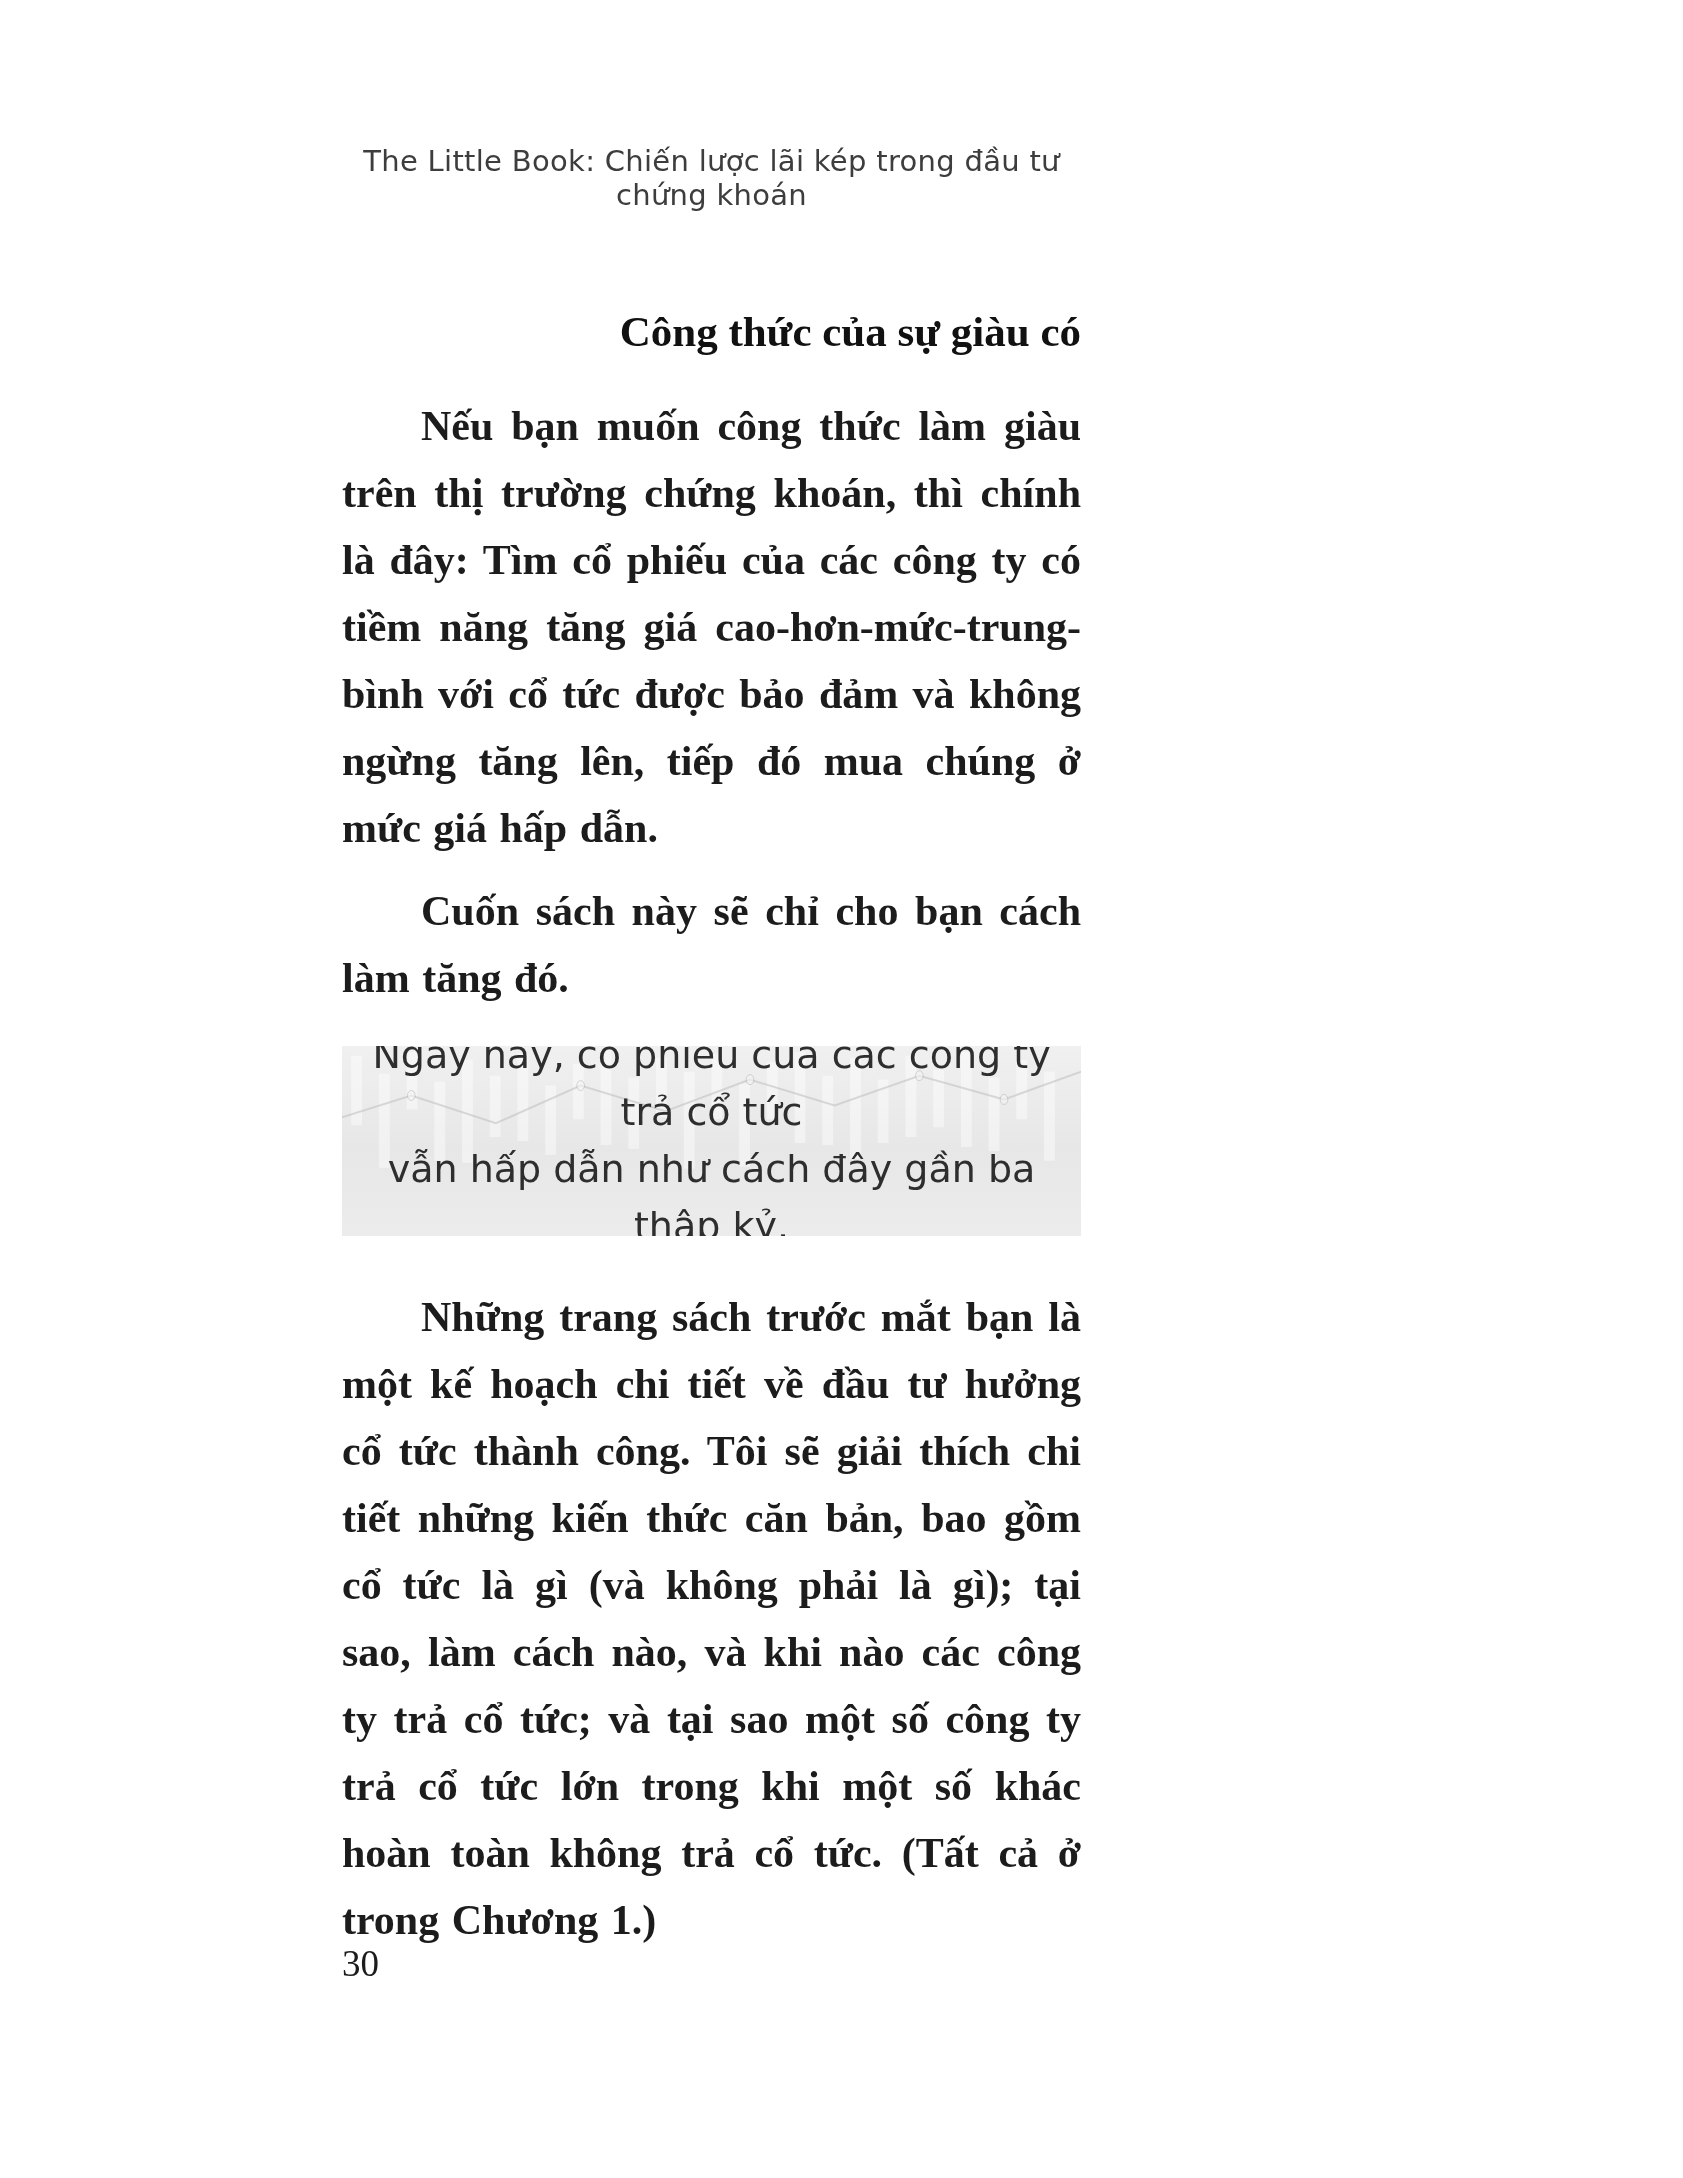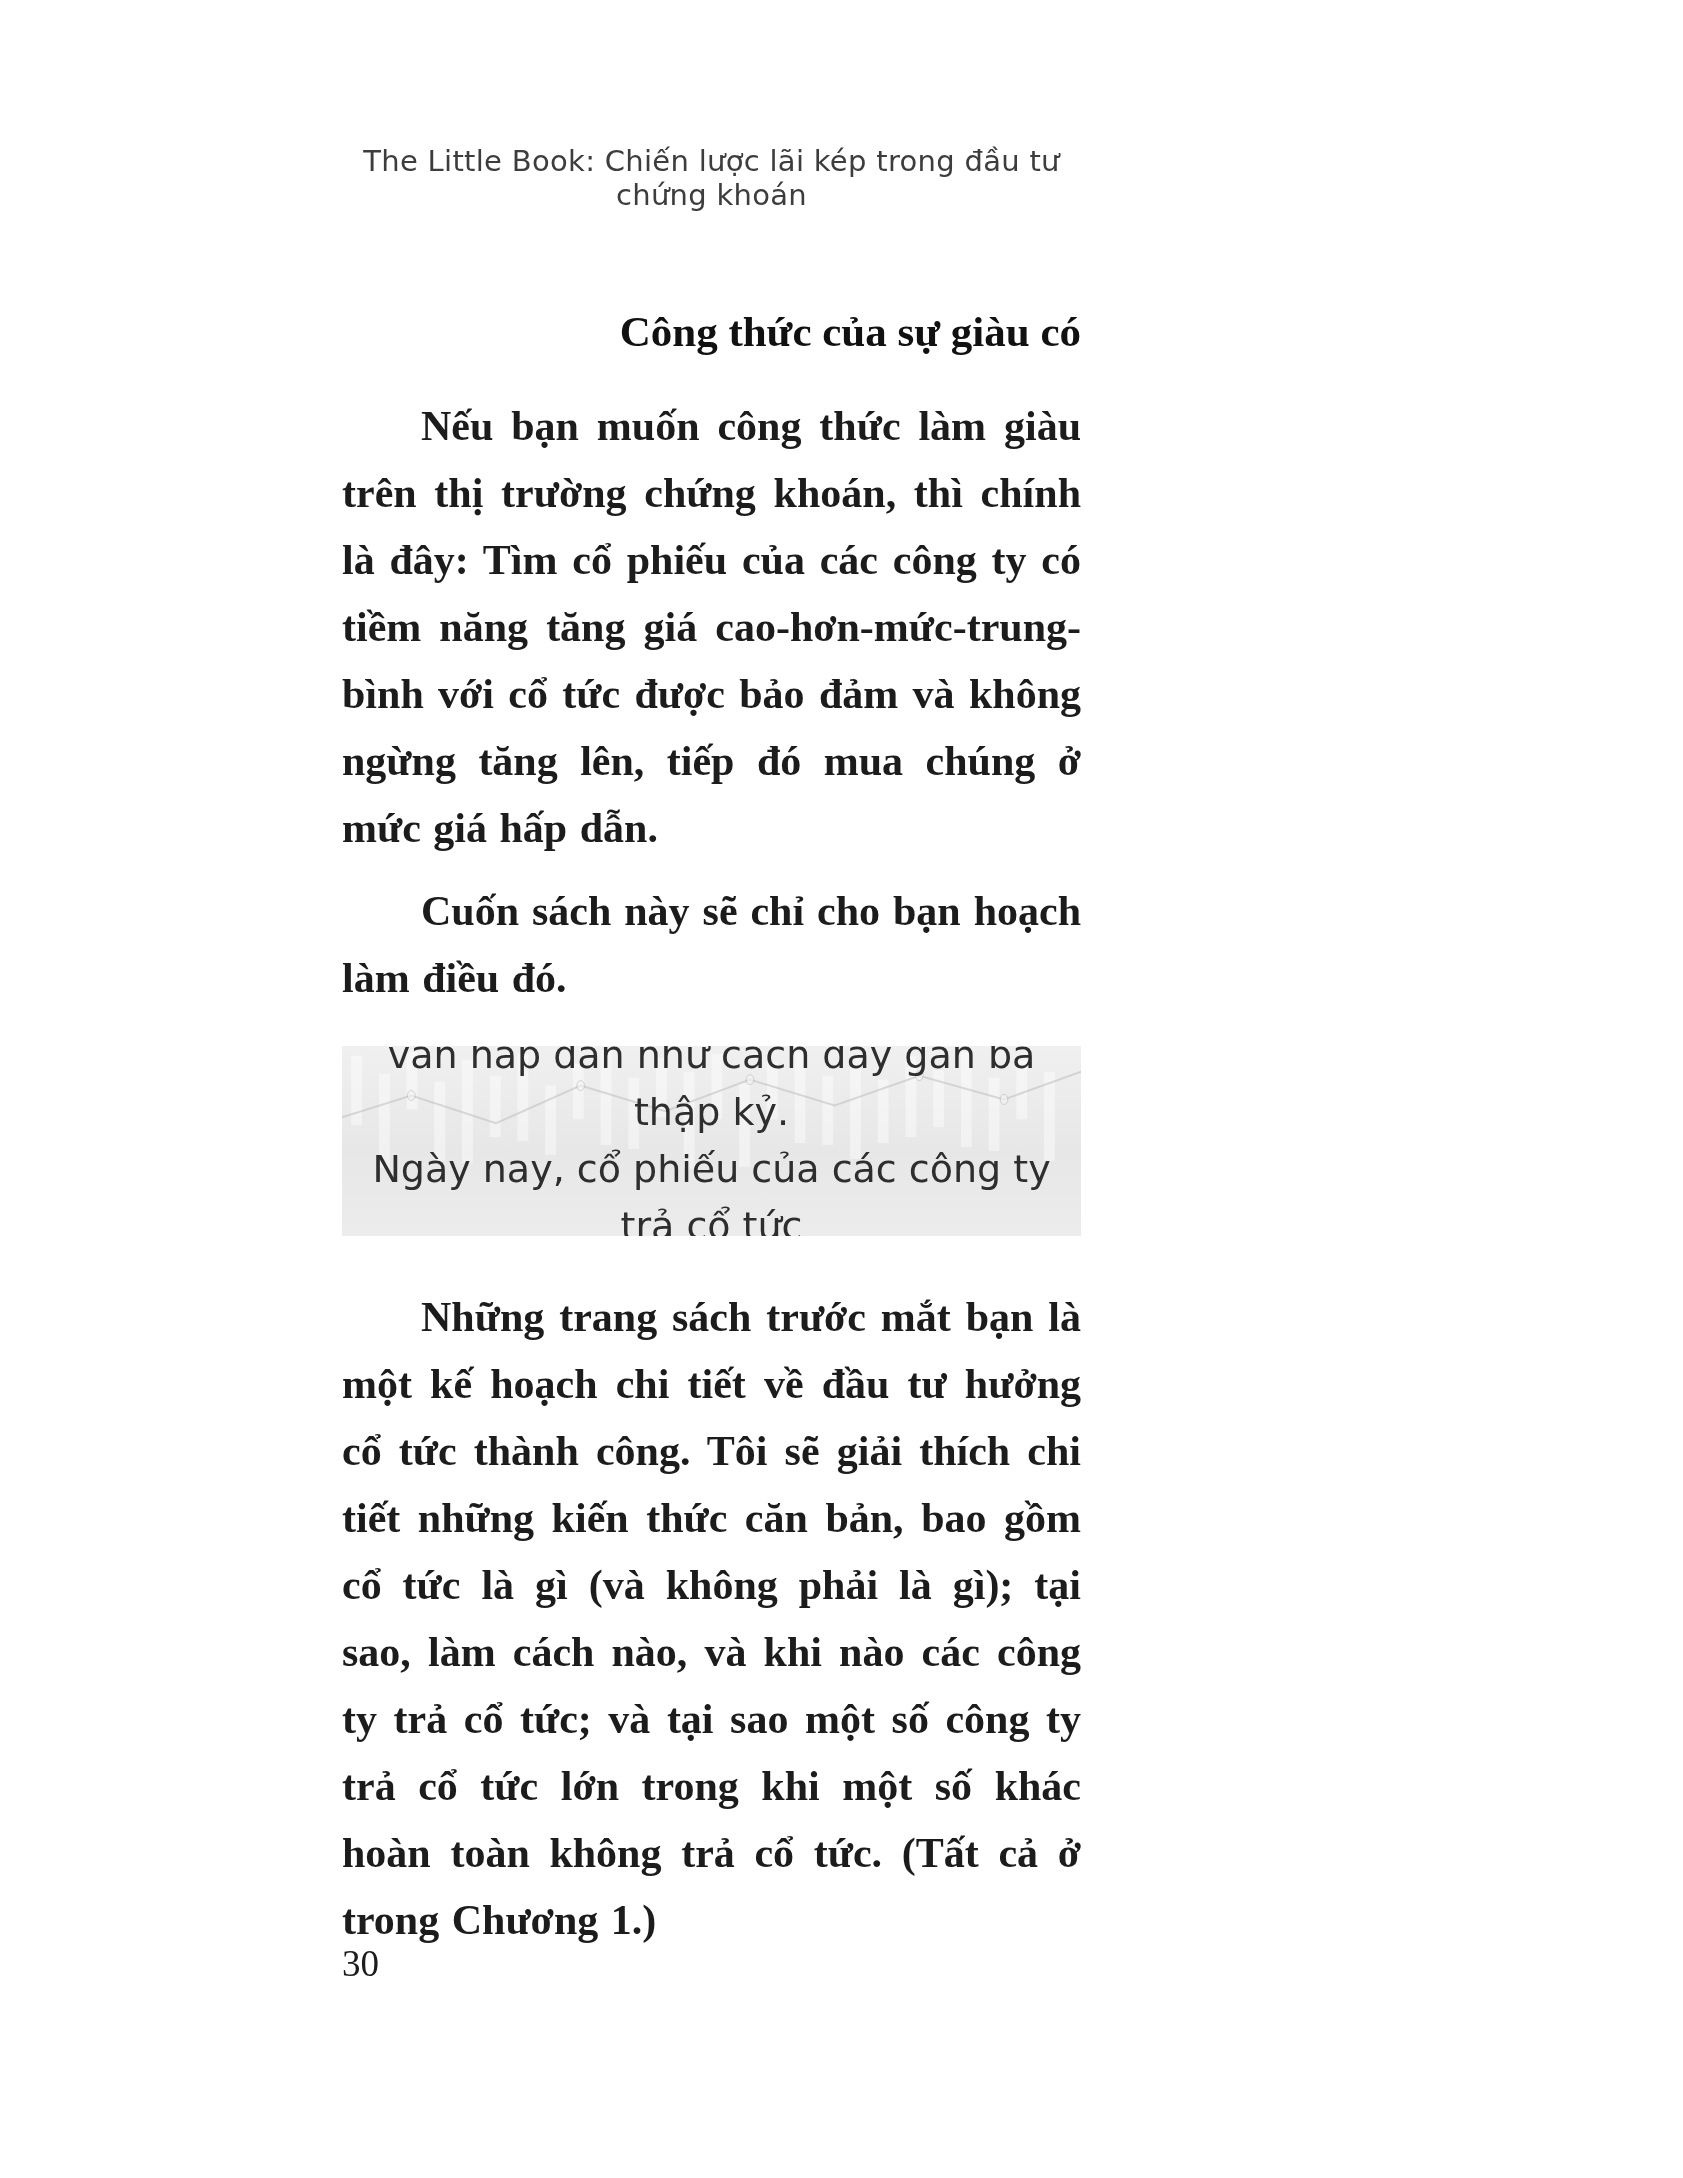--- a/index.html
+++ b/index.html
@@ -93,21 +93,21 @@
 <div class="page">
 
   <header class="running-head">The Little Book: Chiến lược lãi kép trong đầu tư chứng khoán</header>
 
   <main class="content">
 
     <h2 class="section-heading">Công thức của sự giàu có</h2>
 
     <p class="body-para">Nếu bạn muốn công thức làm giàu trên thị trường chứng khoán, thì chính là đây: Tìm cổ phiếu của các công ty có tiềm năng tăng giá cao-hơn-mức-trung-bình với cổ tức được bảo đảm và không ngừng tăng lên, tiếp đó mua chúng ở mức giá hấp dẫn.</p>
 
-    <p class="body-para">Cuốn sách này sẽ chỉ cho bạn hoạch làm điều đó.</p>
+    <p class="body-para">Cuốn sách này sẽ chỉ cho bạn cách làm tăng đó.</p>
 
     <div class="callout">
       <svg class="pattern" viewBox="0 0 960 192" preserveAspectRatio="none" xmlns="http://www.w3.org/2000/svg">
 
         <g fill="#ffffff" opacity="0.45">
           <rect x="12" y="10" width="14" height="70"></rect>
           <rect x="48" y="28" width="14" height="95"></rect>
           <rect x="84" y="6" width="14" height="58"></rect>
           <rect x="120" y="36" width="14" height="80"></rect>
           <rect x="156" y="14" width="14" height="104"></rect>
@@ -139,22 +139,22 @@
         </g>
         <g stroke="#b0b0b0" opacity="0.6" fill="#f5f5f5">
           <circle cx="90" cy="50" r="5"></circle>
           <circle cx="310" cy="40" r="5"></circle>
           <circle cx="530" cy="34" r="5"></circle>
           <circle cx="750" cy="30" r="5"></circle>
           <circle cx="860" cy="54" r="5"></circle>
         </g>
       </svg>
       <div class="callout-text">
+        <span>Ngày nay, cổ phiếu của các công ty trả cổ tức</span>
         <span>vẫn hấp dẫn như cách đây gần ba thập kỷ.</span>
-        <span>Ngày nay, cổ phiếu của các công ty trả cổ tức</span>
       </div>
     </div>
 
     <p class="body-para">Những trang sách trước mắt bạn là một kế hoạch chi tiết về đầu tư hưởng cổ tức thành công. Tôi sẽ giải thích chi tiết những kiến thức căn bản, bao gồm cổ tức là gì (và không phải là gì); tại sao, làm cách nào, và khi nào các công ty trả cổ tức; và tại sao một số công ty trả cổ tức lớn trong khi một số khác hoàn toàn không trả cổ tức. (Tất cả ở trong Chương 1.)</p>
 
 
   </main>
 
   <div class="page-number">30</div>
 

